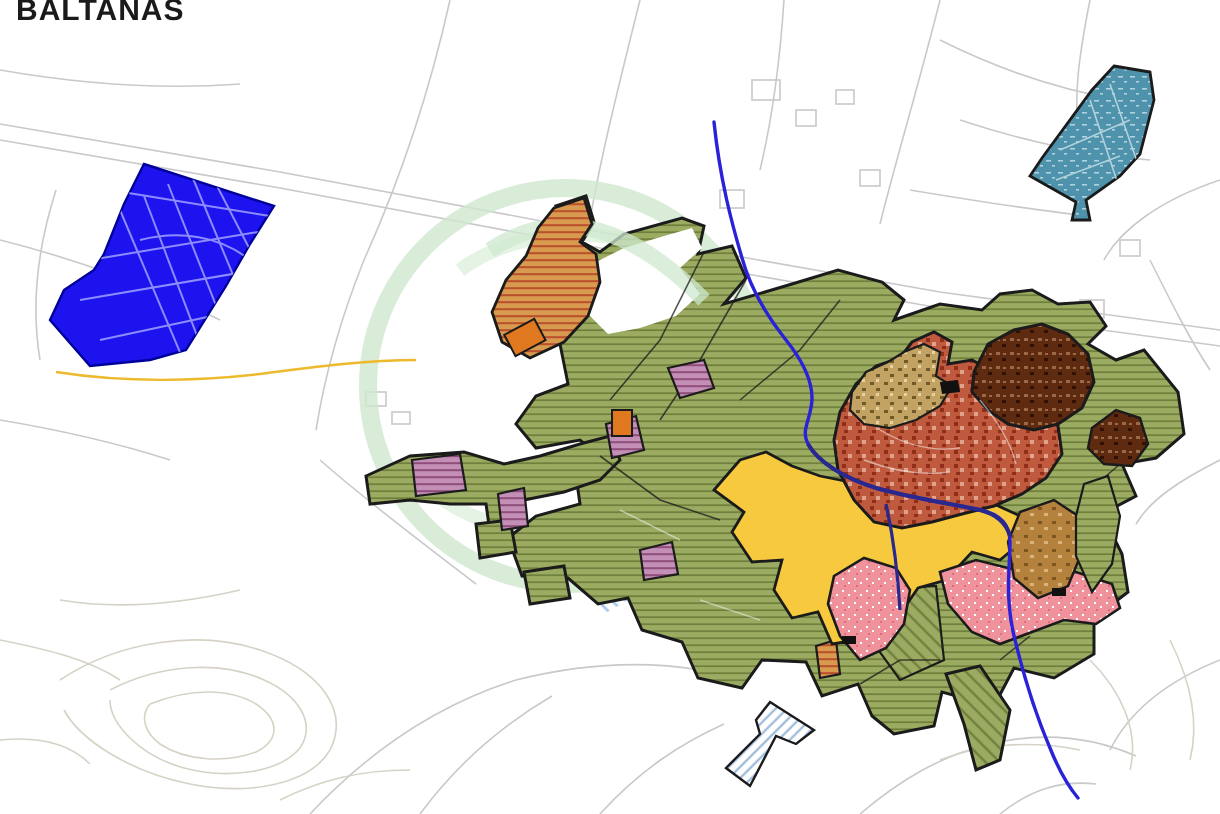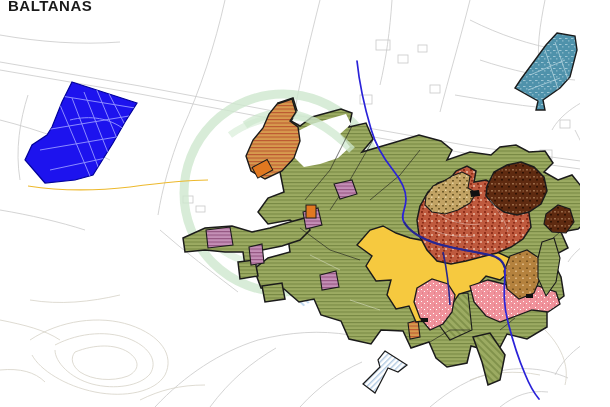--- a/index.html
+++ b/index.html
@@ -1,17 +1,17 @@
 <!DOCTYPE html>
 <html><head>
 <meta charset="utf-8">
 <style>
   html,body{margin:0;padding:0;background:#fff;}
-  .stage{position:relative;width:540px;height:407px;overflow:hidden;background:#fff;
-         font-family:"Liberation Sans", sans-serif;padding-left:40px;}
+  .stage{position:relative;width:610px;height:407px;overflow:hidden;background:#fff;
+         font-family:"Liberation Sans", sans-serif;}
   .map-title{position:absolute;top:-3px;left:8px;font-size:15px;font-weight:bold;
              letter-spacing:.5px;color:#1a1a1a;margin:0;z-index:5;}
   svg{position:absolute;top:0;left:0;}
 </style>
 </head>
 <body>
 
 <div class="stage">
   <h1 class="map-title">BALTANÁS</h1>
 

